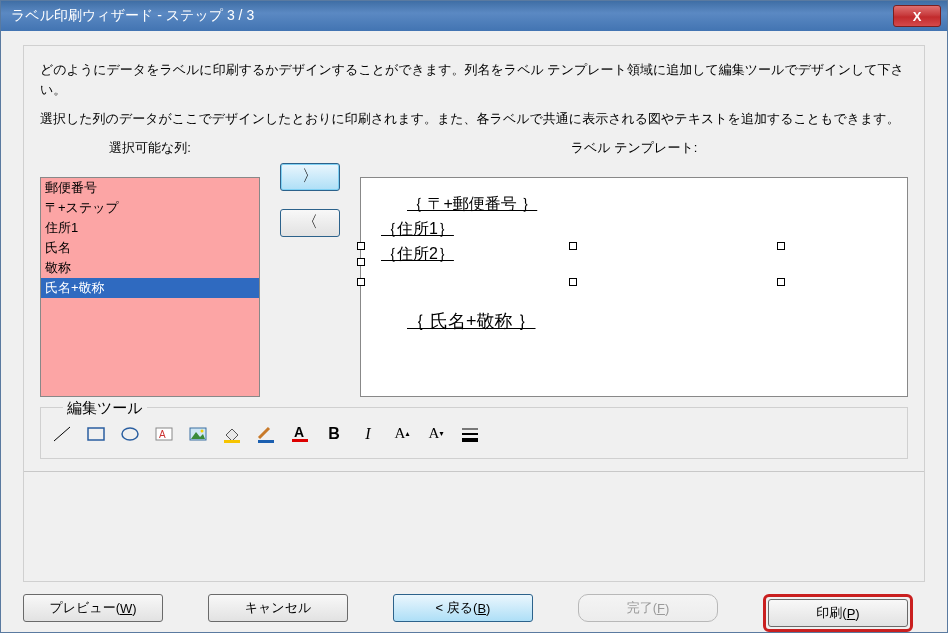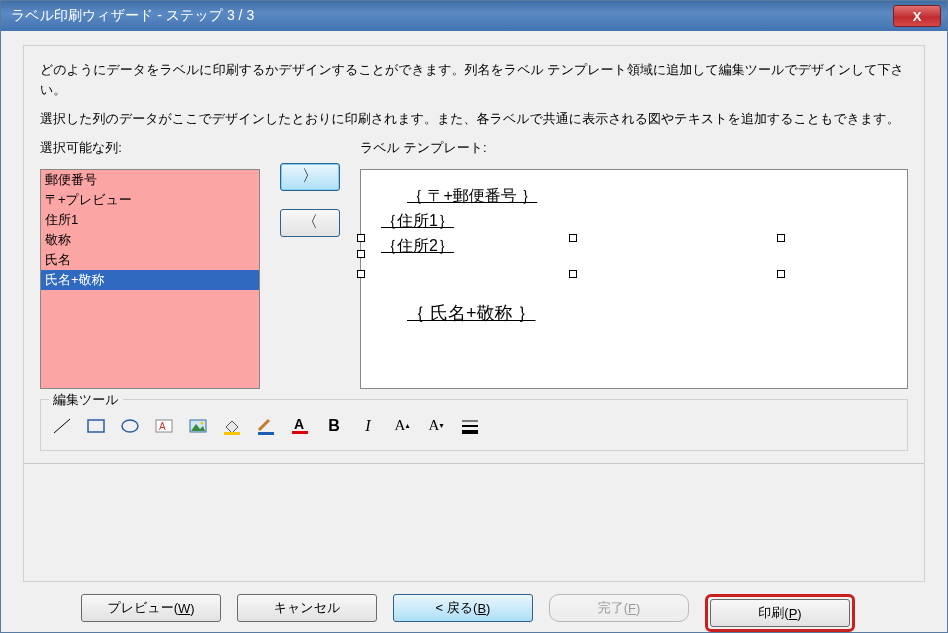--- a/index.html
+++ b/index.html
@@ -48,21 +48,21 @@
     padding: 14px 16px 8px;
     position: relative;
   }
   .desc { line-height: 1.5; margin-bottom: 10px; }
   .cols-row {
     display: flex;
     gap: 10px;
     margin-top: 6px;
   }
   .col-left { width: 220px; }
-  .col-label { margin-bottom: 12px; display:block; }
+  .col-label { margin-bottom: 20px; display:block;text-align:center; }
   .listbox {
     border: 1px solid #888;
     background: #fca5a5;
     height: 220px;
     overflow: auto;
     font-size: 13px;
   }
   .listbox div {
     padding: 1px 4px; white-space: nowrap;
   }
@@ -106,23 +106,23 @@
     position:absolute; width:8px; height:8px;
     border:1px solid #000; background:#fff;
   }
   .tools-fieldset {
     border:1px solid #d0d0d0;
     margin-top: 10px;
     padding: 16px 10px 14px;
     position: relative;
   }
   .tools-fieldset .legend {
-    position:absolute; top:-9px; left:8px;
+    position:absolute; top:-9px; left:22px;
     background:#f0f0f0; padding:0 4px;
-    font-size:13px;
+    font-size:15px;
   }
   .tools-inner {
     display:flex; align-items:center; gap:26px;
   }
   .font-select {
     width:200px; height:24px;
     border:1px solid #888; background:#fff;
     padding:1px 4px;
     display:flex; align-items:center; justify-content:space-between;
     cursor:pointer;
@@ -138,21 +138,21 @@
   .ticon {
     width:22px; height:20px;
     display:flex;align-items:center;justify-content:center;
     font-size:16px; cursor:pointer;
   }
   .sep-line {
     border-top:1px solid #c8c8c8;
     margin:12px -16px 0;
   }
   .btn-row {
-    display:flex; justify-content:center; gap:16px;
+    display:flex; justify-content:space-between; gap:16px;
     padding: 12px 12px 0 0;
   }
   .btn {
     width:140px; height:28px;
     border:1px solid #6a6a6a; border-radius:3px;
     background:linear-gradient(to bottom,#f8f8f8,#e2e2e2);
     display:flex;align-items:center;justify-content:center;
     font-size:13px; cursor:pointer;
   }
   .btn.primary {
@@ -182,24 +182,24 @@
   <div class="content">
     <div class="inner-outline">
       <div class="desc">どのようにデータをラベルに印刷するかデザインすることができます。列名をラベル テンプレート領域に追加して編集ツールでデザインして下さい。</div>
       <div class="desc">選択した列のデータがここでデザインしたとおりに印刷されます。また、各ラベルで共通に表示される図やテキストを追加することもできます。</div>
 
       <div class="cols-row">
         <div class="col-left">
           <span class="col-label">選択可能な列:</span>
           <div class="listbox" id="listbox">
               <div>郵便番号</div>
-              <div>〒+プレビュー</div>
+              <div>〒+ステップ</div>
               <div>住所1</div>
+              <div>氏名</div>
               <div>敬称</div>
-              <div>氏名</div>
               <div class="selected">氏名+敬称</div>
             </div>
         </div>
 
         <div class="col-mid">
           <div class="arrow-btn arrow-add">〉</div>
           <div class="arrow-btn arrow-remove">〈</div>
         </div>
 
         <div class="col-right">

